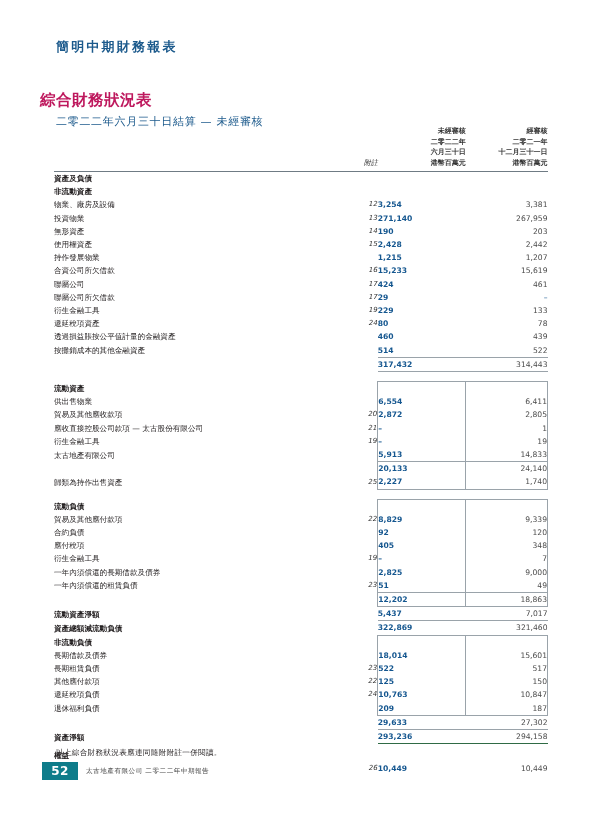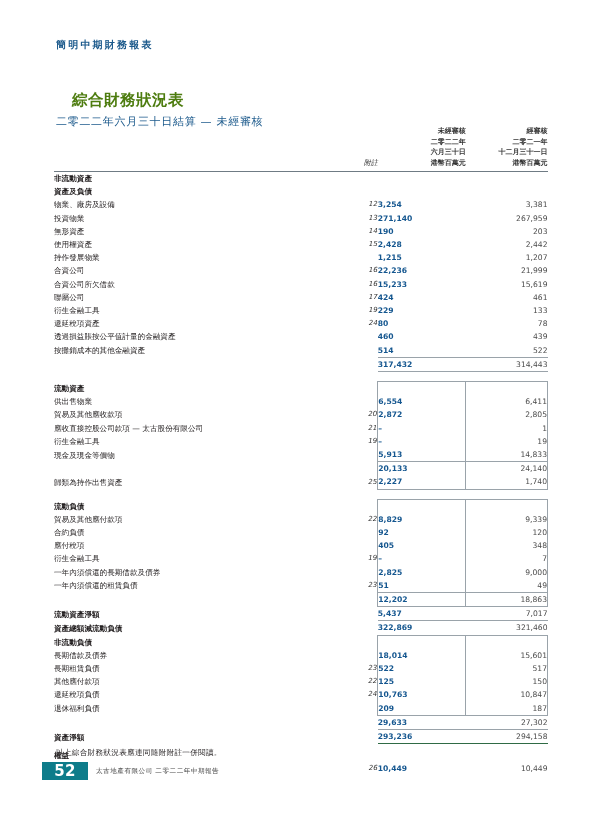--- a/index.html
+++ b/index.html
@@ -20,34 +20,34 @@
     width: 600px;
     height: 814px;
     box-sizing: border-box;
   }
 
   
   .running-head {
     position: absolute;
     left: 56px;
     top: 38px;
-    font-size: 10px;
+    font-size: 13px;
     letter-spacing: 2.2px;
     color: #1c5a8c;
     font-weight: bold;
   }
 
   
   .doc-title {
     position: absolute;
-    left: 72px;
+    left: 40px;
     top: 90px;
     font-size: 15.5px;
     font-weight: bold;
-    color: #4d7c0f;
+    color: #be185d;
     letter-spacing: 0.5px;
   }
   .doc-subtitle {
     position: absolute;
     left: 56px;
     top: 114px;
     font-size: 11px;
     color: #1c5a8c;
     letter-spacing: 0.7px;
   }
@@ -124,25 +124,25 @@
   
   .footer {
     position: absolute;
     left: 42px;
     top: 762px;
     display: flex;
     align-items: center;
     gap: 8px;
   }
   .page-badge {
-    width: 46px;
+    width: 36px;
     height: 18px;
     background: #0e7c8a;
     color: #ffffff;
-    font-size: 15px;
+    font-size: 12px;
     font-weight: bold;
     display: flex;
     align-items: center;
     justify-content: center;
     letter-spacing: 0.3px;
   }
   .footer-text {
     font-size: 6.6px;
     color: #4a4a4a;
     letter-spacing: 0.5px;
@@ -185,27 +185,27 @@
       </td>
     </tr>
     <tr class="hdr-rule">
       <td></td>
           <td></td>
       <td></td>
           <td></td>
     </tr>
 
     <tr>
+      <td class="sec">資產及負債</td>
+      <td></td>
+          <td></td>
+          <td></td>
+    </tr>
+    <tr>
       <td class="sec">非流動資產</td>
-      <td></td>
-          <td></td>
-          <td></td>
-    </tr>
-    <tr>
-      <td class="sec">資產及負債</td>
       <td></td>
           <td></td>
           <td></td>
     </tr>
 
     <tr>
       <td class="ind">物業、廠房及設備</td>
       <td class="c-note">12</td>
       <td class="c-cur">3,254</td>
       <td class="c-prev">3,381</td>
@@ -228,38 +228,38 @@
       <td class="c-cur">2,428</td>
       <td class="c-prev">2,442</td>
     </tr>
     <tr>
       <td class="ind">持作發展物業</td>
       <td class="c-note"></td>
       <td class="c-cur">1,215</td>
       <td class="c-prev">1,207</td>
     </tr>
     <tr>
-      <td class="ind">合資公司</td>
-      <td class="c-note">16</td>
-      <td class="c-cur">22,236</td>
-      <td class="c-prev">21,999</td>
-    </tr>
-    <tr>
       <td class="ind">合資公司所欠借款</td>
       <td class="c-note">16</td>
       <td class="c-cur">15,233</td>
       <td class="c-prev">15,619</td>
     </tr>
     <tr>
       <td class="ind">聯屬公司</td>
       <td class="c-note">17</td>
       <td class="c-cur">424</td>
       <td class="c-prev">461</td>
     </tr>
     <tr>
+      <td class="ind">聯屬公司所欠借款</td>
+      <td class="c-note">17</td>
+      <td class="c-cur">29</td>
+      <td class="c-prev dash">–</td>
+    </tr>
+    <tr>
       <td class="ind">衍生金融工具</td>
       <td class="c-note">19</td>
       <td class="c-cur">229</td>
       <td class="c-prev">133</td>
     </tr>
     <tr>
       <td class="ind">遞延稅項資產</td>
       <td class="c-note">24</td>
       <td class="c-cur">80</td>
       <td class="c-prev">78</td>
@@ -314,21 +314,21 @@
       <td class="c-cur box-l box-r">–</td>
       <td class="c-prev box-r">1</td>
     </tr>
     <tr>
       <td class="ind">衍生金融工具</td>
       <td class="c-note">19</td>
       <td class="c-cur box-l box-r">–</td>
       <td class="c-prev box-r">19</td>
     </tr>
     <tr>
-      <td class="ind">現金及現金等價物</td>
+      <td class="ind">太古地產有限公司</td>
       <td class="c-note"></td>
       <td class="c-cur box-l box-r rule-bottom">5,913</td>
       <td class="c-prev box-r rule-bottom">14,833</td>
     </tr>
     <tr>
       <td></td>
       <td></td>
       <td class="c-cur box-l box-r">20,133</td>
       <td class="c-prev box-r">24,140</td>
     </tr>

